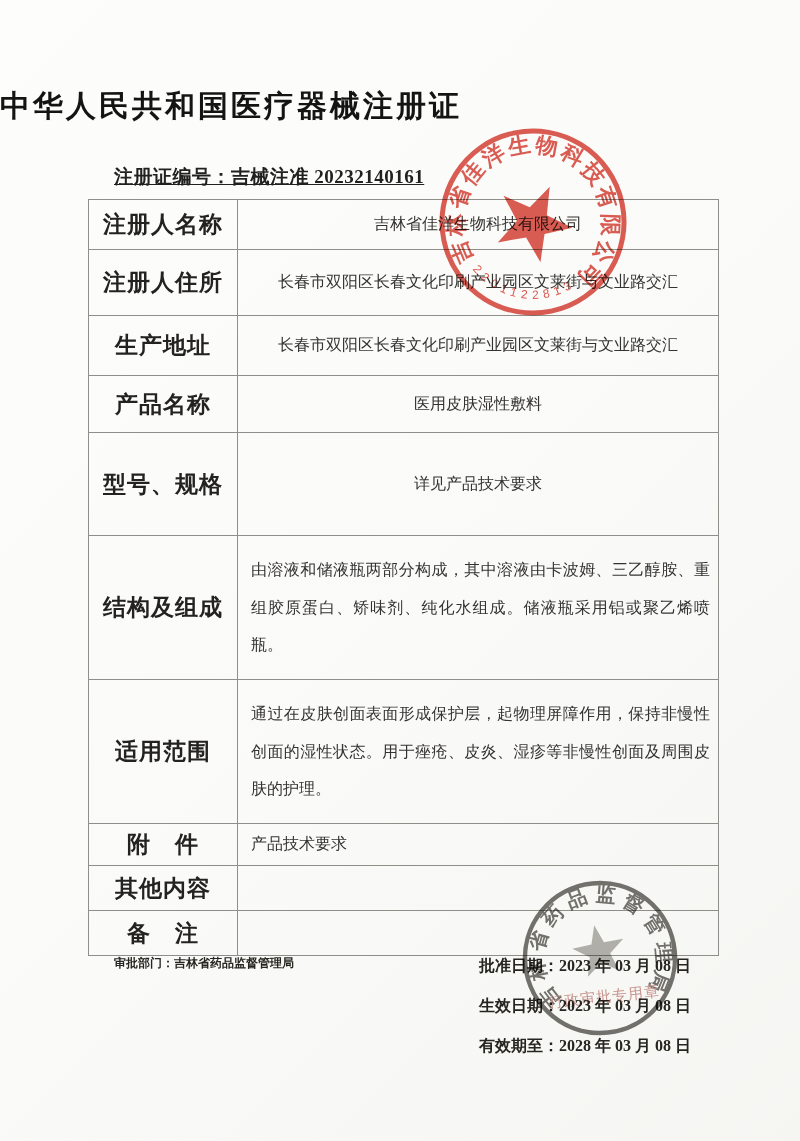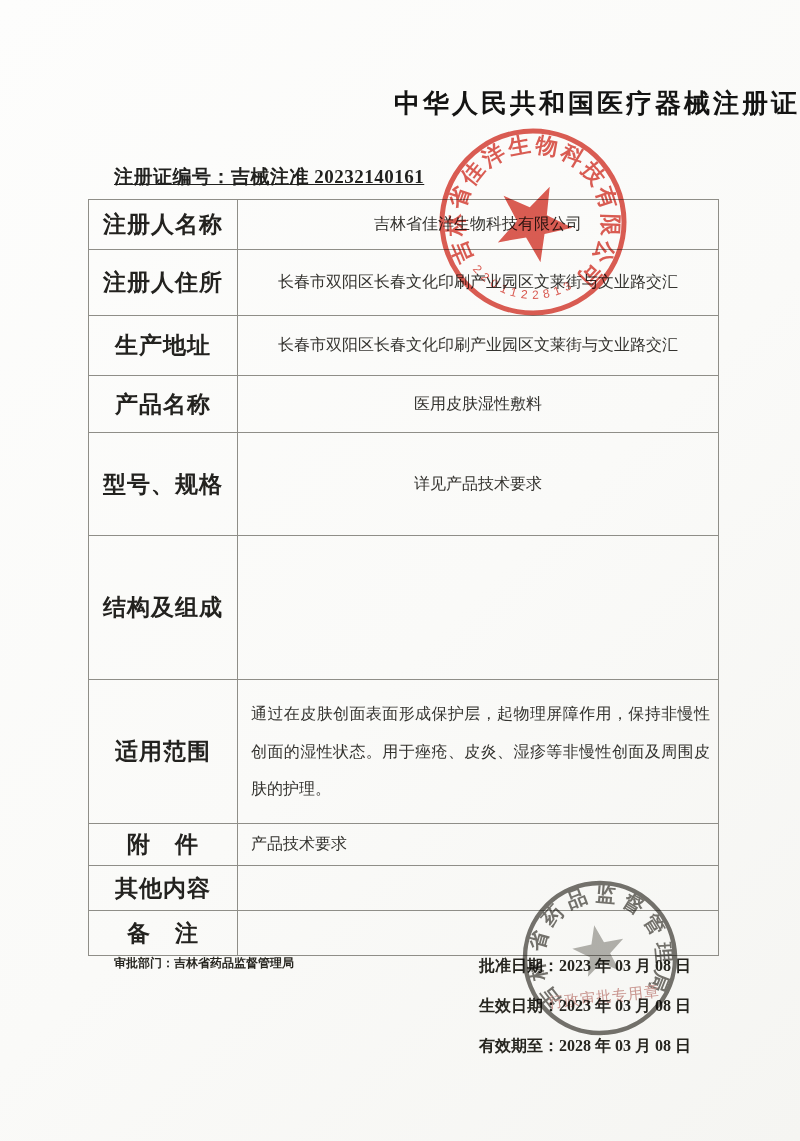--- a/index.html
+++ b/index.html
@@ -8,21 +8,21 @@
     background:#e9e9e7;
     font-family:"Liberation Serif","DejaVu Serif",serif;
   }
   .page{
     position:relative;width:800px;height:1141px;overflow:hidden;
     background:linear-gradient(135deg,#fdfdfc 0%,#fafaf8 55%,#f5f5f2 100%);
     color:#2e2d2a;
   }
   .doc-title{
     position:absolute;left:0;top:86px;width:100%;
-    text-align:right;font-size:26px;font-weight:bold;letter-spacing:3px;
+    text-align:left;font-size:30px;font-weight:bold;letter-spacing:3px;
     color:#141413;margin:0;
   }
   .reg-line{
     position:absolute;left:114px;top:164px;
     font-size:19px;font-weight:bold;color:#21211f;letter-spacing:.5px;text-decoration:underline;
   }
   .cert-table{
     position:absolute;left:88px;top:199px;width:629px;
     border:1px solid #8f8e88;border-bottom:none;
   }
@@ -81,20 +81,21 @@
     <div class="row h56">
       <div class="label-cell">产品名称</div>
       <div class="value-cell">医用皮肤湿性敷料</div>
     </div>
     <div class="row h102">
       <div class="label-cell">型号、规格</div>
       <div class="value-cell">详见产品技术要求</div>
     </div>
     <div class="row h143">
       <div class="label-cell">结构及组成</div>
+      <div class="value-cell left para">由溶液和储液瓶两部分构成，其中溶液由卡波姆、三乙醇胺、重组胶原蛋白、矫味剂、纯化水组成。储液瓶采用铝或聚乙烯喷瓶。</div>
     </div>
     <div class="row h143">
       <div class="label-cell">适用范围</div>
       <div class="value-cell left para">通过在皮肤创面表面形成保护层，起物理屏障作用，保持非慢性创面的湿性状态。用于痤疮、皮炎、湿疹等非慢性创面及周围皮肤的护理。</div>
     </div>
     <div class="row h41">
       <div class="label-cell">附　件</div>
       <div class="value-cell left">产品技术要求</div>
     </div>
     <div class="row h44">

